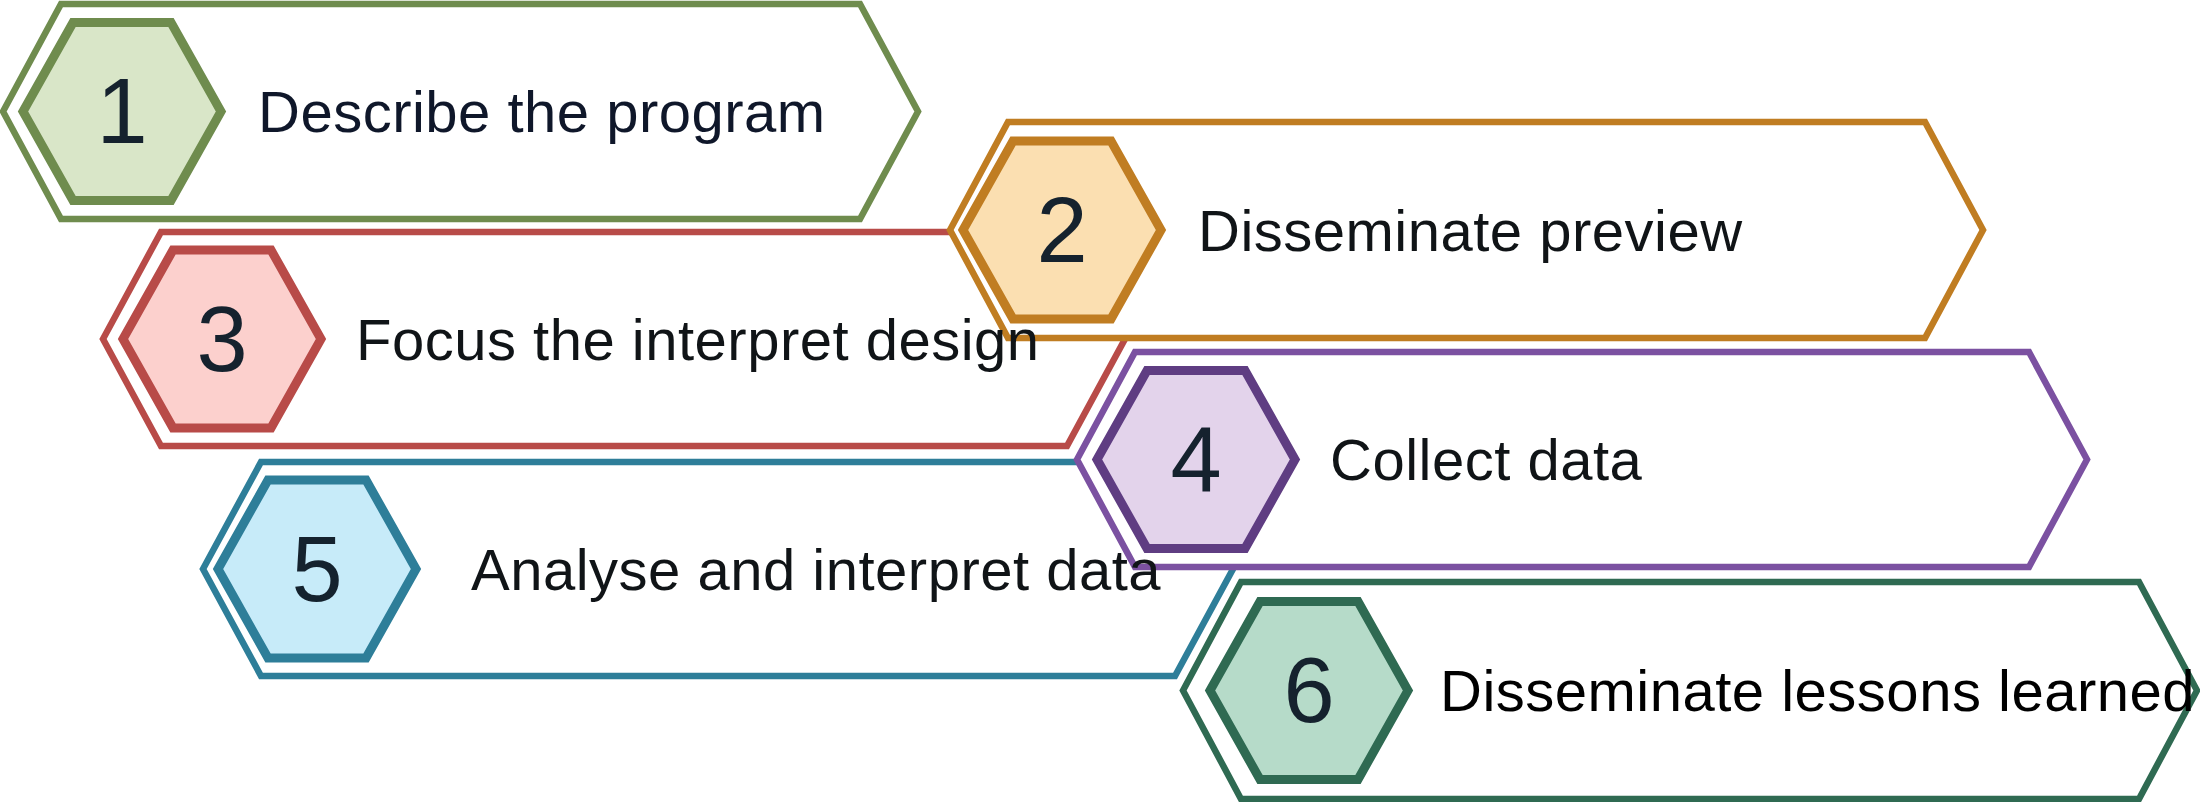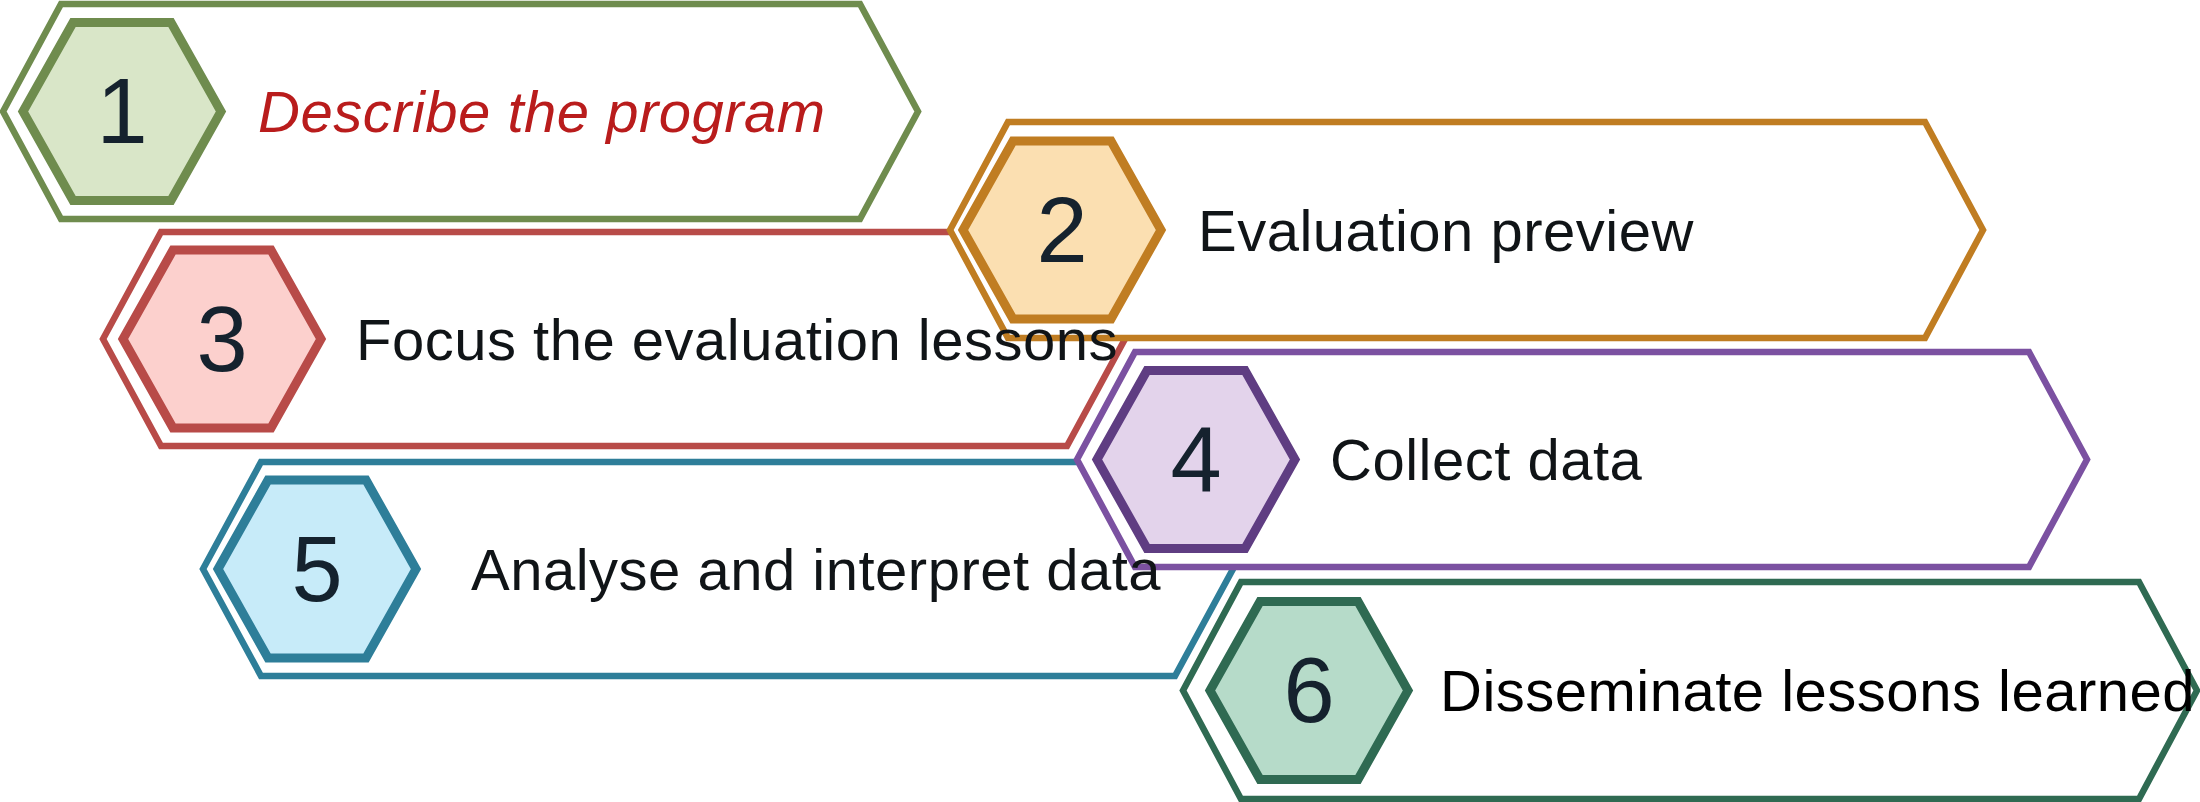--- a/index.html
+++ b/index.html
@@ -68,25 +68,25 @@
         <polygon points="1077,459.5 1135,352 2029,352 2087,459.5 2029,567 1135,567" fill="#ffffff" stroke="#7b51a1" stroke-width="6.5" stroke-linejoin="miter"></polygon>
         <polygon points="1097,459.5 1147,370.5 1245,370.5 1295,459.5 1245,548.5 1147,548.5" fill="#e3d3eb" stroke="#5f3d82" stroke-width="9" stroke-linejoin="miter"></polygon>
       </g>
       <g>
         <polygon points="1183,690.5 1241,582 2139,582 2197,690.5 2139,799 1241,799" fill="#ffffff" stroke="#2f6a52" stroke-width="6.5" stroke-linejoin="miter"></polygon>
         <polygon points="1210,690.5 1260,601.5 1358,601.5 1408,690.5 1358,779.5 1260,779.5" fill="#b6dbc9" stroke="#2f6a52" stroke-width="9" stroke-linejoin="miter"></polygon>
       </g>
     </svg>
   <div id="texts">
       <div class="step-number" style="left: 23px; top: 22.5px; color: rgb(21, 34, 46);">1</div>
-      <div class="step-label" style="left: 258px; top: 66.5px; color: #b91c1c; font-style: italic;">Describe the program</div>
+      <div class="step-label" style="left: 258px; top: 66.5px; color: #0f172a;">Describe the program</div>
       <div class="step-number" style="left: 123px; top: 250px; color: rgb(21, 34, 46);">3</div>
-      <div class="step-label" style="left: 356px; top: 294px; color: rgb(16, 20, 23);">Focus the evaluation lessons</div>
+      <div class="step-label" style="left: 356px; top: 294px; color: rgb(16, 20, 23);">Focus the interpret design</div>
       <div class="step-number" style="left: 218px; top: 480px; color: rgb(21, 34, 46);">5</div>
       <div class="step-label" style="left: 451px; top: 524px; color: rgb(16, 20, 23); margin-left: 20px;">Analyse and interpret data</div>
       <div class="step-number" style="left: 963px; top: 141px; color: rgb(21, 34, 46);">2</div>
-      <div class="step-label" style="left: 1198px; top: 185px; color: rgb(16, 20, 23);">Evaluation preview</div>
+      <div class="step-label" style="left: 1198px; top: 185px; color: rgb(16, 20, 23);">Disseminate preview</div>
       <div class="step-number" style="left: 1097px; top: 370.5px; color: rgb(21, 34, 46);">4</div>
       <div class="step-label" style="left: 1330px; top: 414.5px; color: rgb(16, 20, 23);">Collect data</div>
       <div class="step-number" style="left: 1210px; top: 601.5px; color: rgb(21, 34, 46);">6</div>
       <div class="step-label" style="left: 1440px; top: 645.5px; color: #000000;">Disseminate lessons learned</div>
     </div>
 </div>
 
 </body></html>

